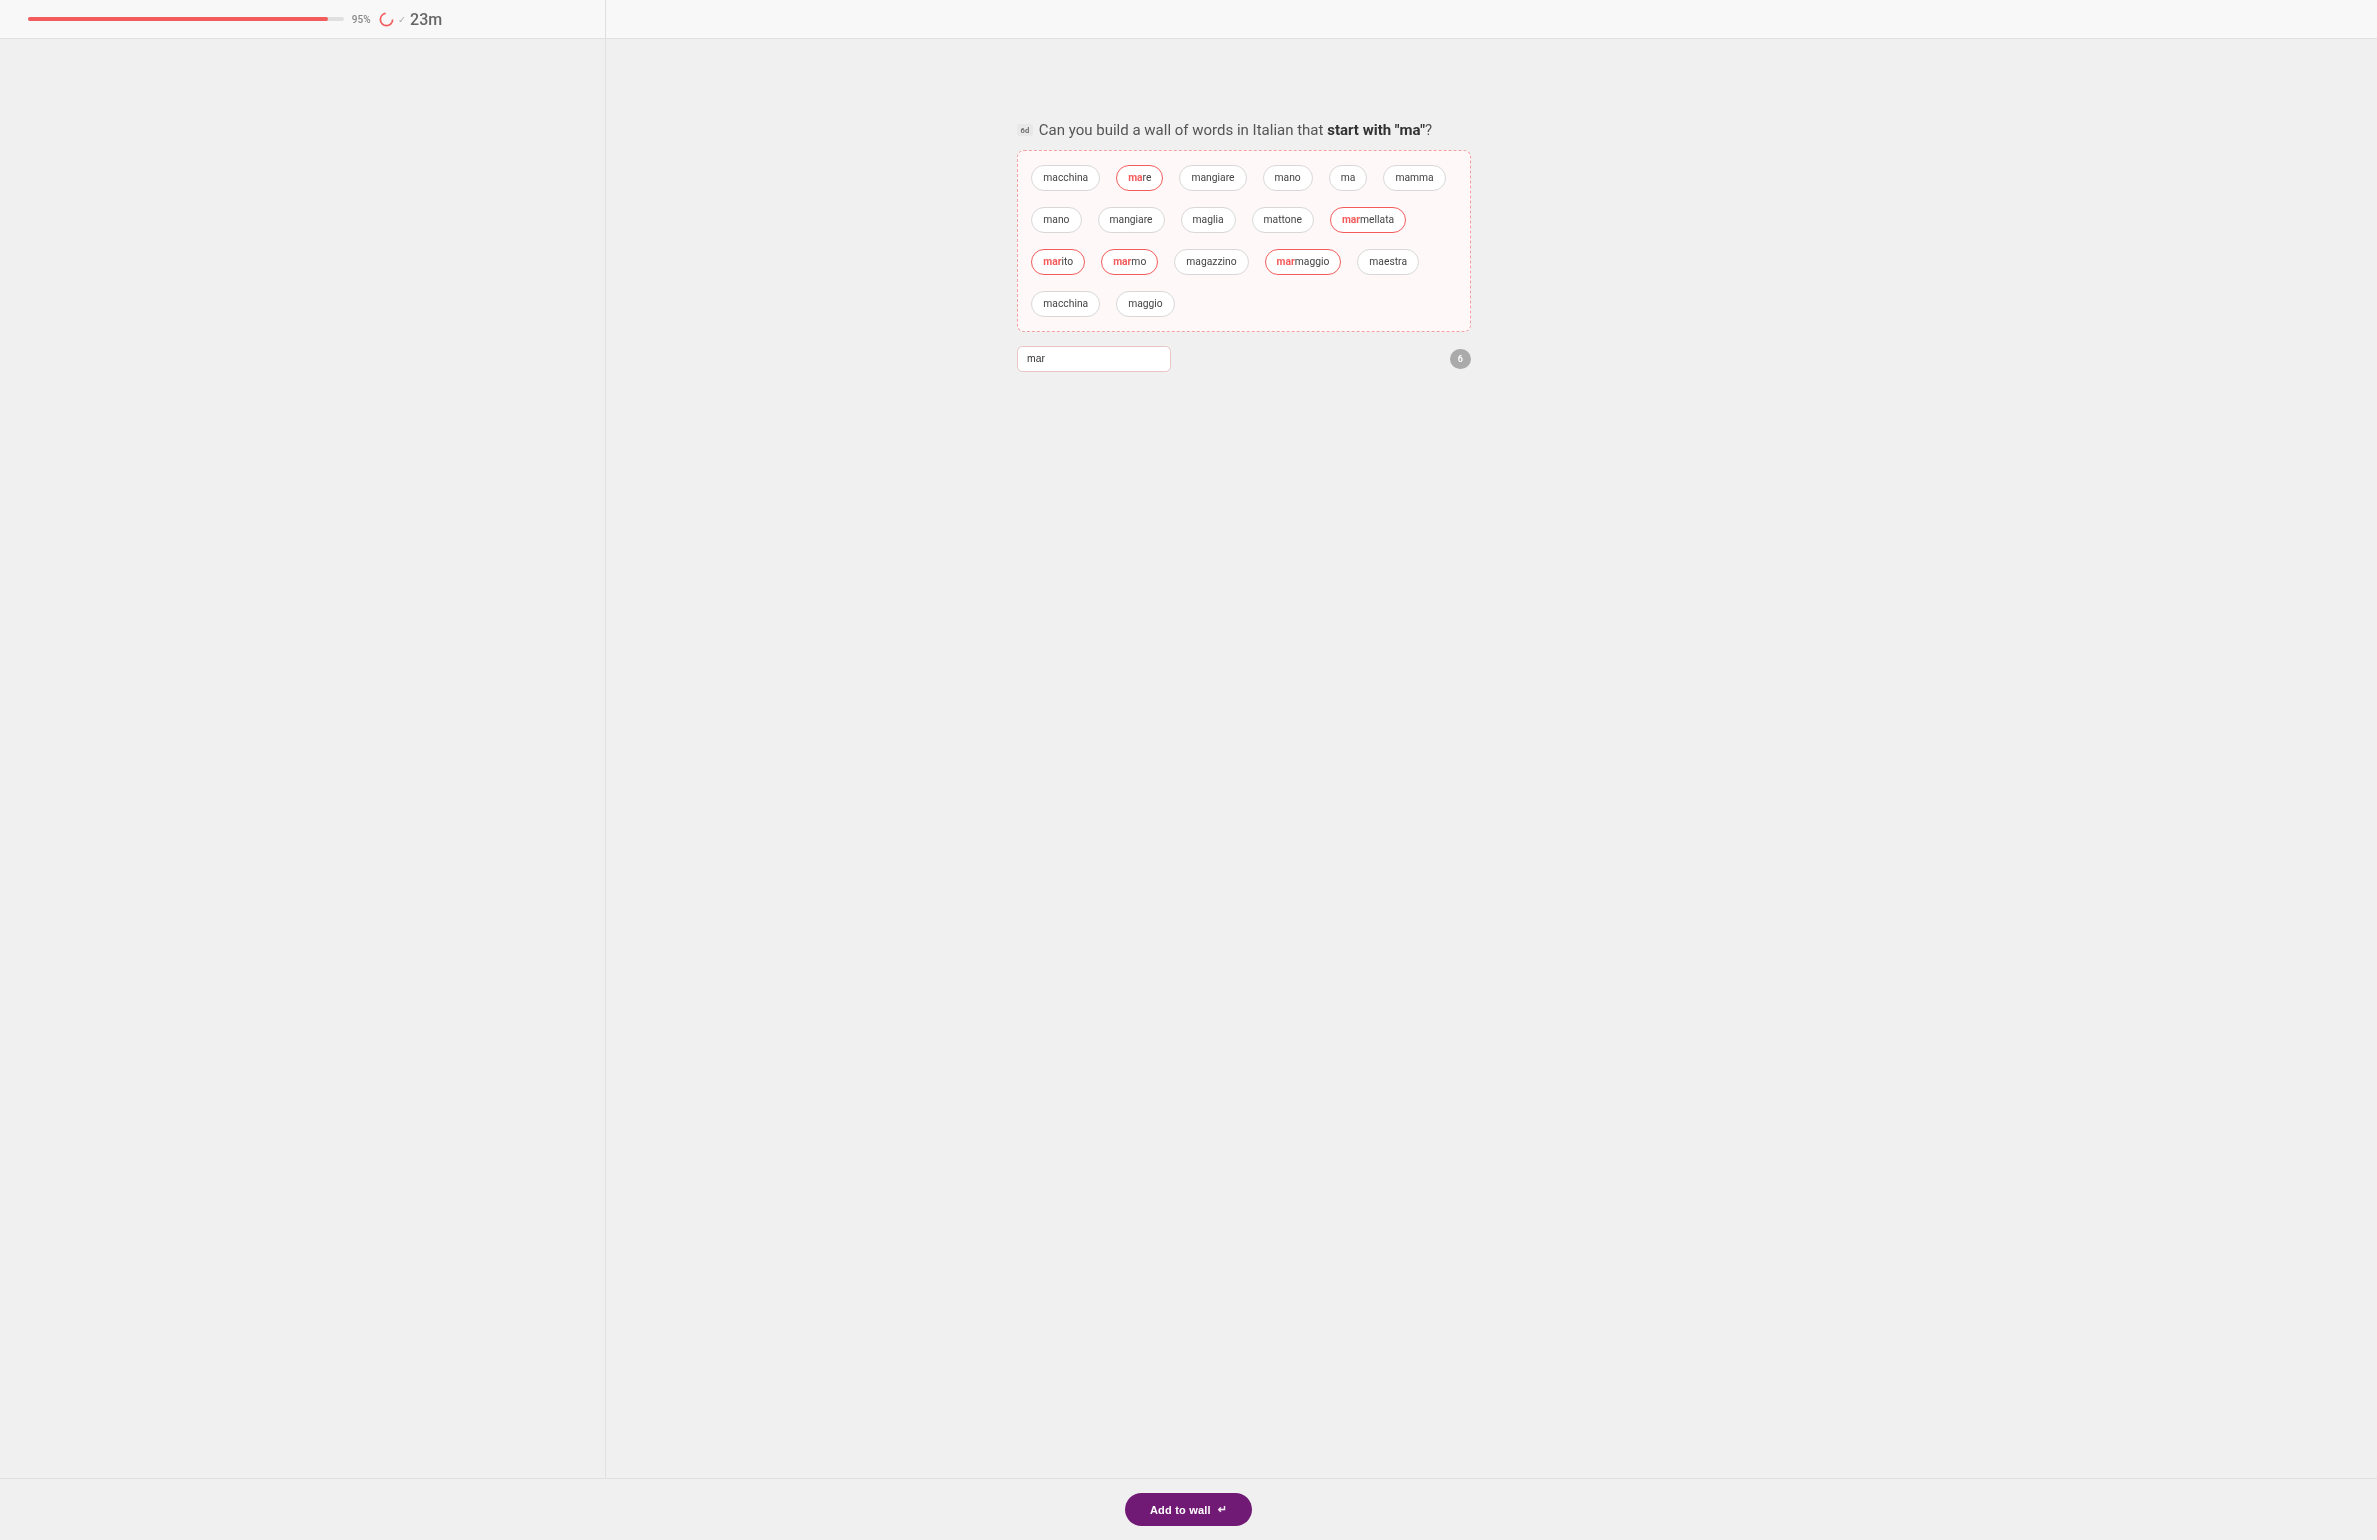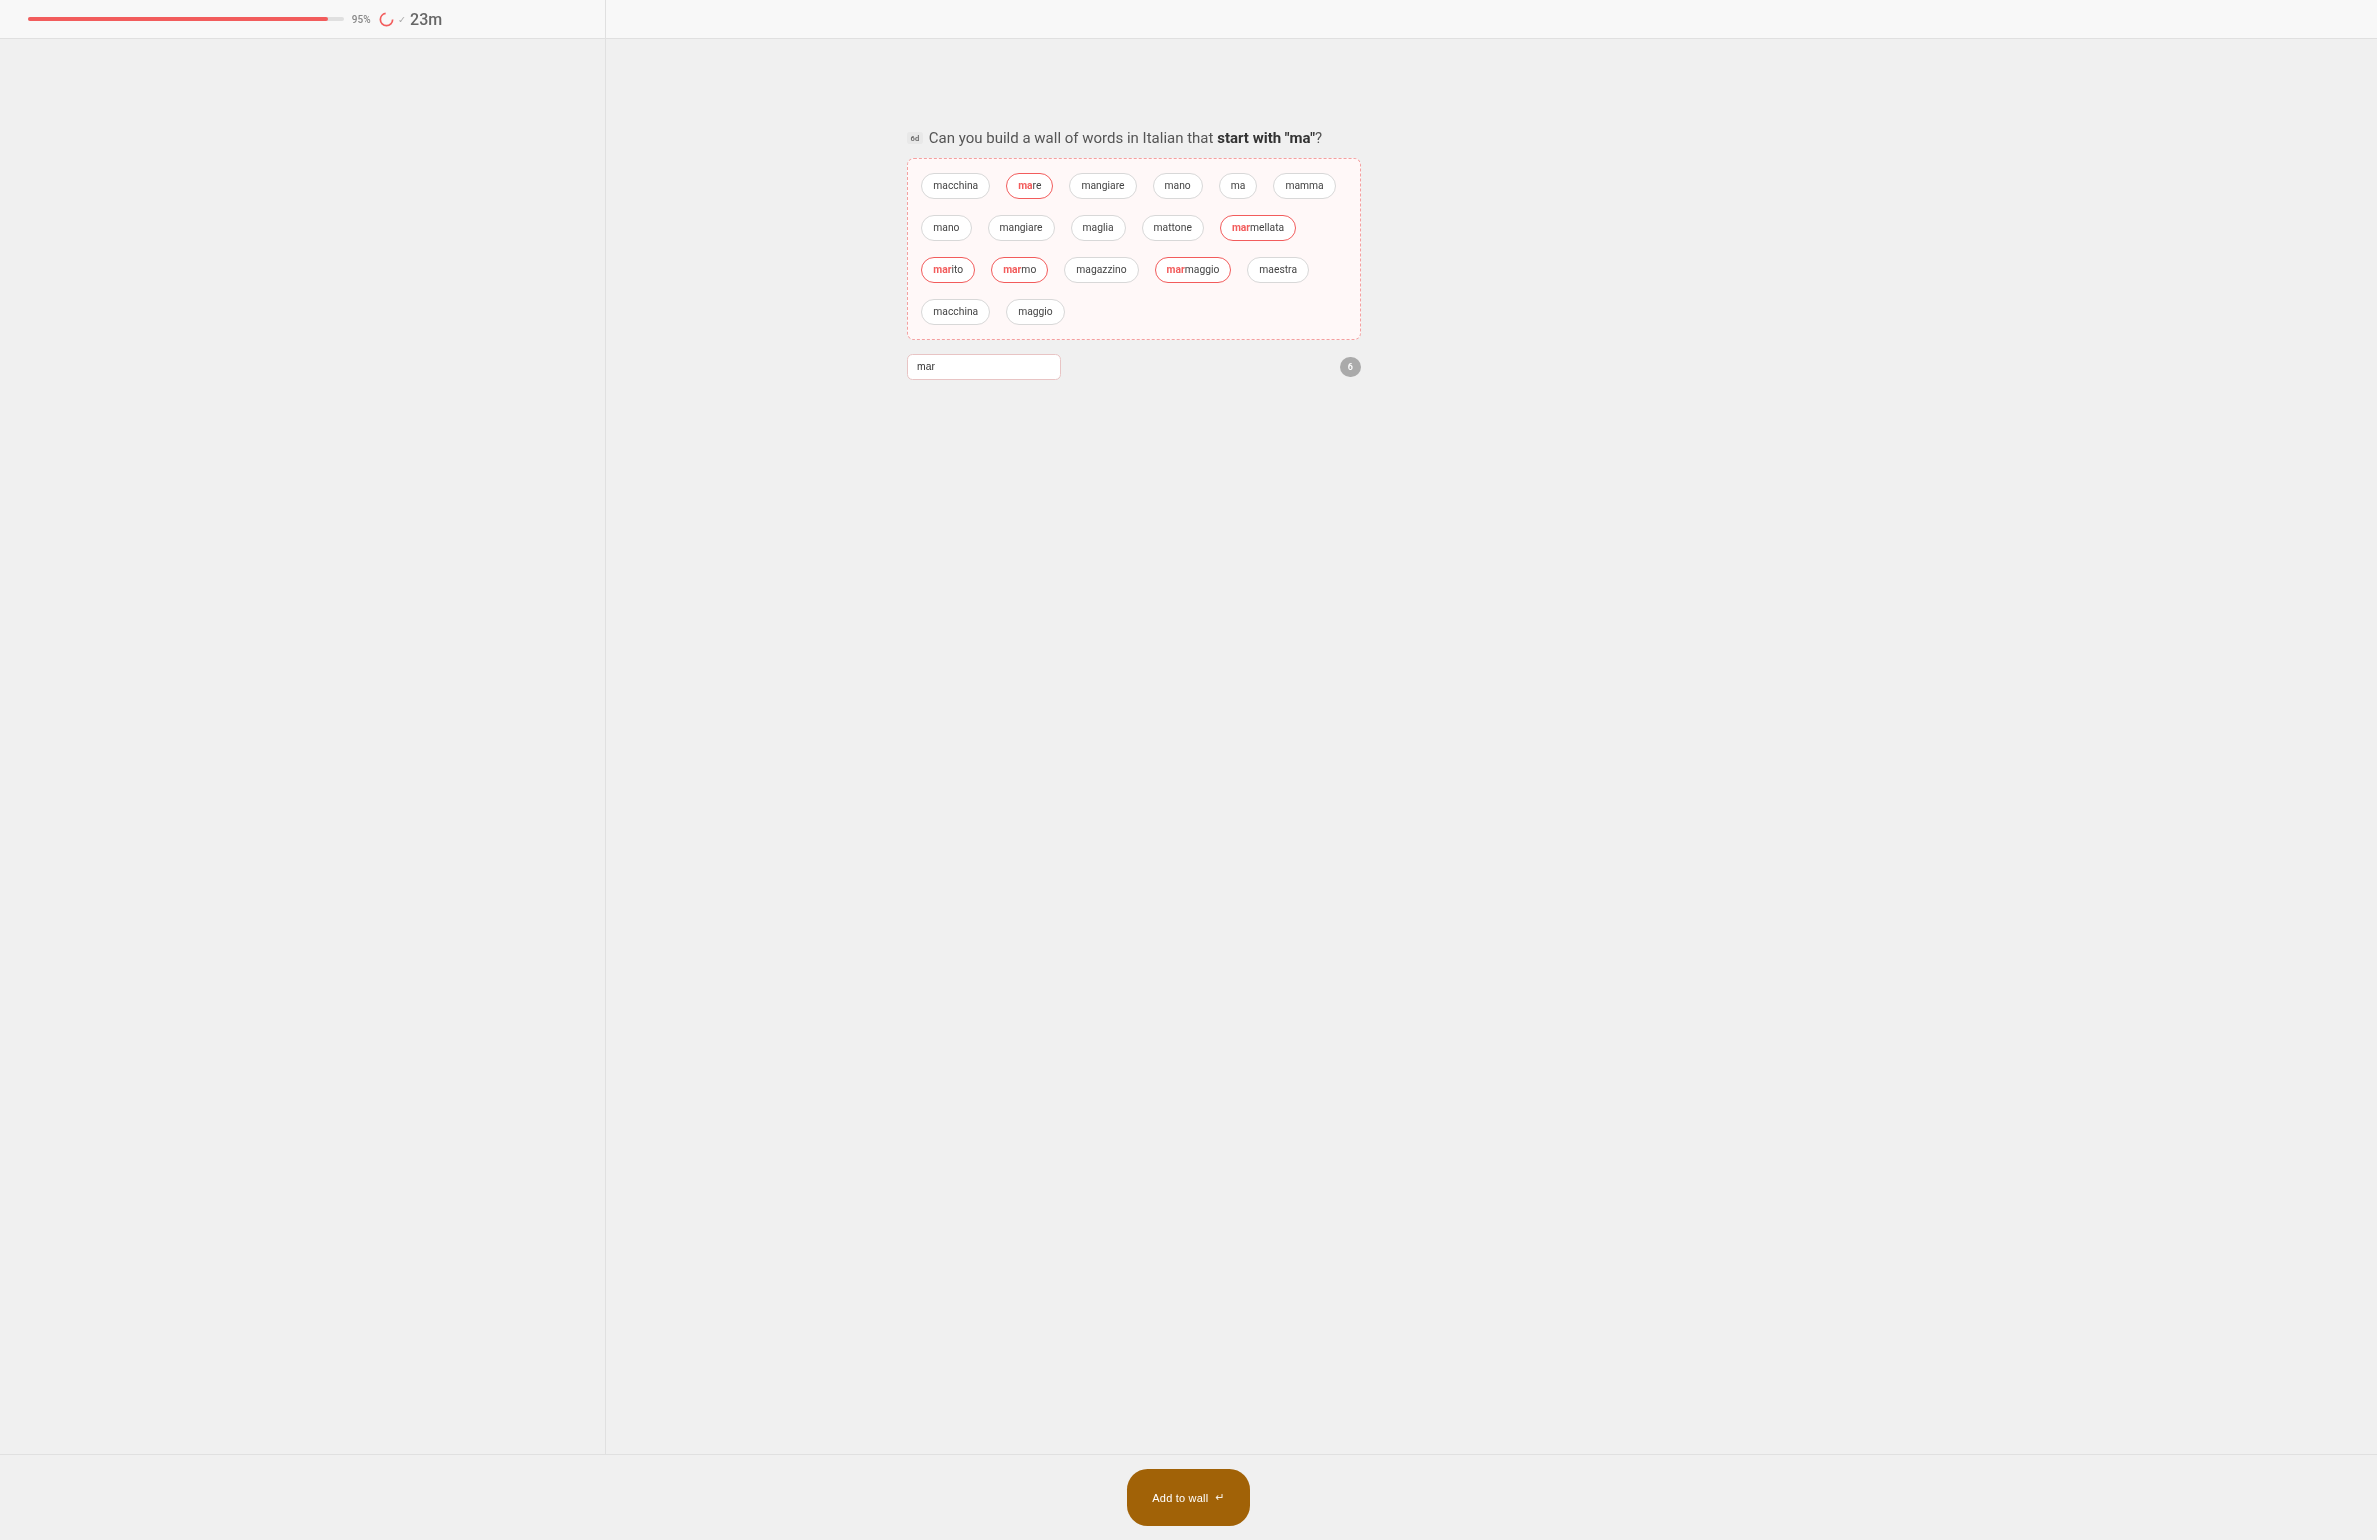--- a/index.html
+++ b/index.html
@@ -70,24 +70,24 @@
       font-size: 16px;
       color: #666;
       font-weight: 500;
     }
 
     
     .main-content {
       flex: 1;
       display: flex;
       flex-direction: column;
-      align-items: flex-start;
+      align-items: flex-end;
       padding: 41px 27.5px 83px;
       max-width: 619px;
-      margin: 8px auto;
+      margin: 0 auto;
       width: 100%;
     }
 
     .vertical-line-left {
       position: fixed;
       left: 605px;
       top: 0;
       bottom: 0;
       width: 0.7px;
       background-color: #e0e0e0;
@@ -205,27 +205,27 @@
       right: 0;
       background-color: #f0f0f0;
       border-top: 0.7px solid #e0e0e0;
       display: flex;
       align-items: center;
       justify-content: center;
       padding: 13.8px 27.5px;
     }
 
     .add-to-wall-btn {
-      background-color: #a16207;
+      background-color: #701a75;
       color: #fff;
       border: none;
       border-radius: 20.6px;
-      padding: 22px 25px;
+      padding: 10px 25px;
       font-size: 11px;
-      font-weight: 400;
+      font-weight: 700;
       cursor: pointer;
       display: flex;
       align-items: center;
       gap: 6.9px;
       letter-spacing: 0.2px;
     }
 
     .enter-icon {
       font-size: 11px;
       opacity: 0.9;

